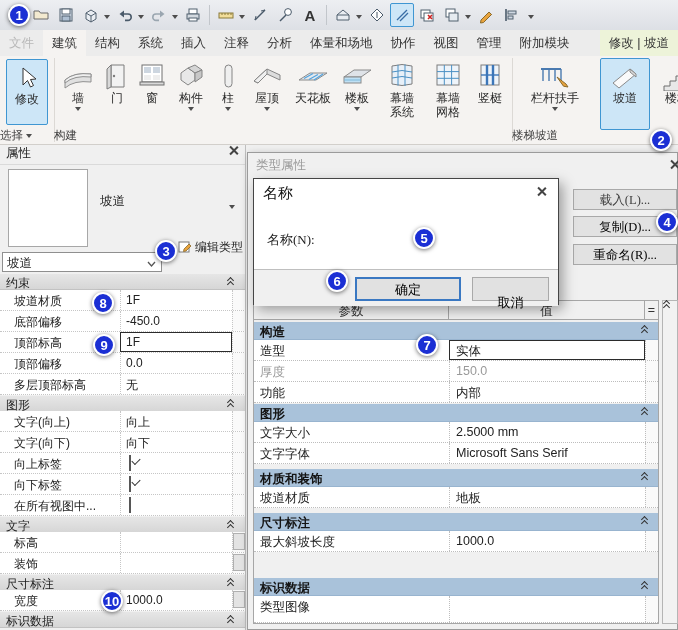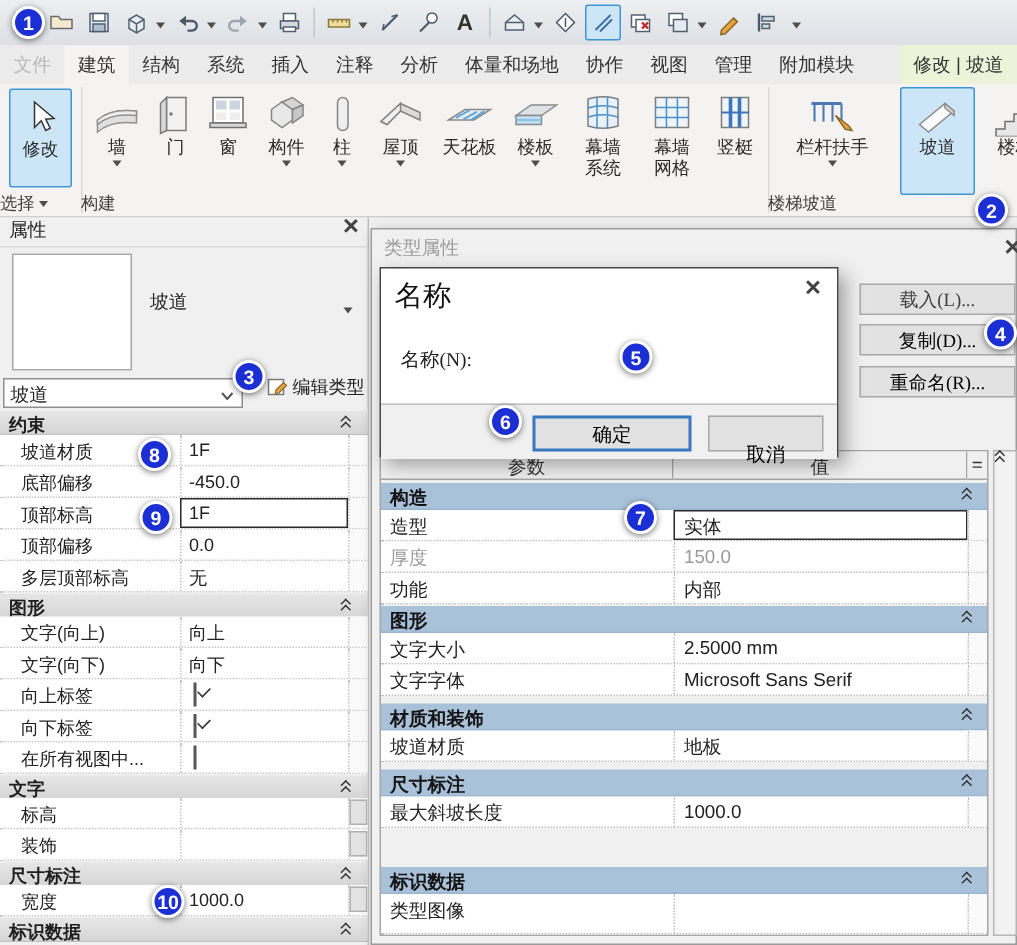--- a/index.html
+++ b/index.html
@@ -52,29 +52,29 @@
 
 
 #pp{position:absolute;left:0;top:145px;width:246px;height:485px;background:#f0f0f0;
   border-right:1px solid #bfbfbf;overflow:hidden}
 #pp-header{position:absolute;left:0;top:0;width:100%;height:20px;border-bottom:1px solid #dadada;
   display:flex;align-items:flex-start;padding:0 6px;font-size:12.5px;color:#1e1e1e}
 #pp-preview{position:absolute;left:8px;top:24px;width:80px;height:78px;background:#fff;border:1px solid #a7a7a7}
 #pp-typename{position:absolute;left:100px;top:48px;font-size:12.5px}
 #pp-combo{position:absolute;left:2px;top:107px;width:160px;height:20px;background:#fff;
   border:1px solid #8f8f8f;padding:2px 4px;font-size:12.5px}
-#pp-edit{position:absolute;left:178px;top:103px;height:20px;display:flex;align-items:center;gap:3px;font-size:12px}
+#pp-edit{position:absolute;left:178px;top:92px;height:20px;display:flex;align-items:center;gap:3px;font-size:12px}
 .prow{position:absolute;left:0;width:246px;height:21px;background:#fff;border-bottom:1px dotted #c6c6c6}
 .plabel{position:absolute;left:0;top:0;bottom:0;width:120px;padding:3px 0 0 14px;overflow:hidden;white-space:nowrap}
 .pval{position:absolute;left:120px;right:14px;top:0;bottom:0;border-left:1px dotted #c6c6c6;padding:3px 0 0 5px;
   white-space:nowrap;overflow:hidden}
 .pbtncol{position:absolute;right:0;top:0;bottom:0;width:14px;border-left:1px dotted #c6c6c6;background:#fafafa}
 .pmini{position:absolute;right:1px;top:1px;width:12px;height:17px;background:#e3e3e3;border:1px solid #b0b0b0}
 .psec{position:absolute;left:0;width:246px;height:16px;background:linear-gradient(#e6e6e6,#d6d6d6);
-  border-bottom:1px solid #c2c2c2;font-weight:bold;padding:1px 0 0 6px;color:#1e1e1e}
+  border-bottom:1px solid #c2c2c2;font-weight:normal;padding:1px 0 0 6px;color:#1e1e1e}
 .psec .chev2{position:absolute;right:10px;top:4px}
 .focuscell{outline:1px solid #2b2b2b;outline-offset:-1px;background:#fff}
 .cb{position:relative;width:13px;height:13px;border:1px solid #565656;background:#fff;margin:3px 0 0 3px}
 .cb.on::after{content:"";position:absolute;left:2px;top:2px;width:7px;height:4px;
   border-left:1.6px solid #333;border-bottom:1.6px solid #333;transform:rotate(-45deg)}
 
 
 #tp{position:absolute;left:247px;top:152px;width:431px;height:478px;background:#f0f0f0;
   border:1px solid #9b9b9b;box-shadow:2px 2px 8px rgba(0,0,0,.25)}
 #tp-title{position:absolute;left:8px;top:4px;color:#9b9b9b;font-size:12.5px}
@@ -94,21 +94,21 @@
 .tpsec{position:absolute;left:0;width:404px;height:18px;background:#a9c2da;border-bottom:1px solid #98b4cf;
   font-weight:bold;font-size:12.5px;padding:2px 0 0 6px;color:#141414}
 .tpsec .chev2{position:absolute;right:8px;top:4px}
 .gray{color:#9a9a9a}
 #tp-scroll{position:absolute;left:414px;top:147px;width:16px;height:324px;background:#f2f2f2;border:1px solid #b5b5b5}
 #tp-scroll .chev2{margin:3px auto 0}
 
 
 #nd{position:absolute;left:253px;top:178px;width:306px;height:127px;background:#fff;border:1px solid #454545;
   box-shadow:4px 5px 12px rgba(0,0,0,.35);font-family:"Liberation Serif","DejaVu Serif",serif}
-#nd-title{position:absolute;left:9px;top:5px;font-size:19px;color:#111}
+#nd-title{position:absolute;left:9px;top:5px;font-size:15px;color:#111}
 #nd-close{position:absolute;left:282px;top:7px}
 #nd-label{position:absolute;left:13px;top:52px;font-size:13px}
 #nd-input{position:absolute;left:55px;top:46px;width:191px;height:26px;border:2px solid #2a70c2;background:#fff;
   font-family:"Liberation Serif","DejaVu Serif",serif;font-size:13px;padding:0 4px;color:#111}
 #nd-footer{position:absolute;left:0;top:90px;width:100%;height:37px;background:#f0f0f0;border-top:1px solid #bfbfbf}
 .ndbtn{position:absolute;top:7px;height:24px;background:#e1e1e1;border:1px solid #a9a9a9;
   font-family:"Liberation Serif","DejaVu Serif",serif;font-size:13px;text-align:center;padding-top:16px}
 #nd-ok{left:101px;width:106px;border:2px solid #3a78c2;padding-top:2px}
 #nd-cancel{left:218px;width:77px}
 

